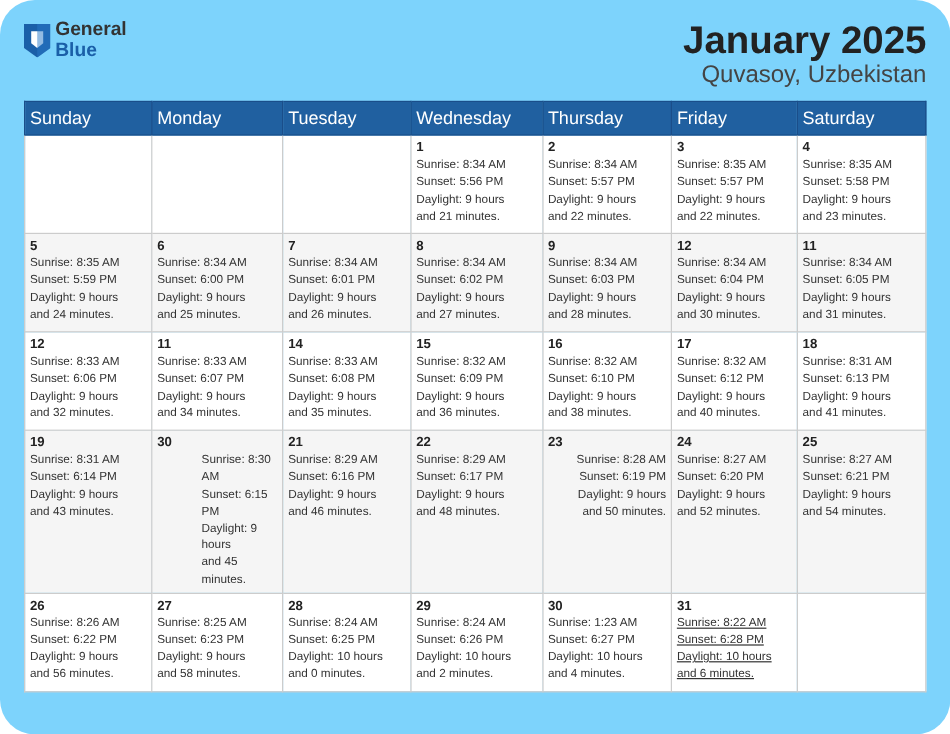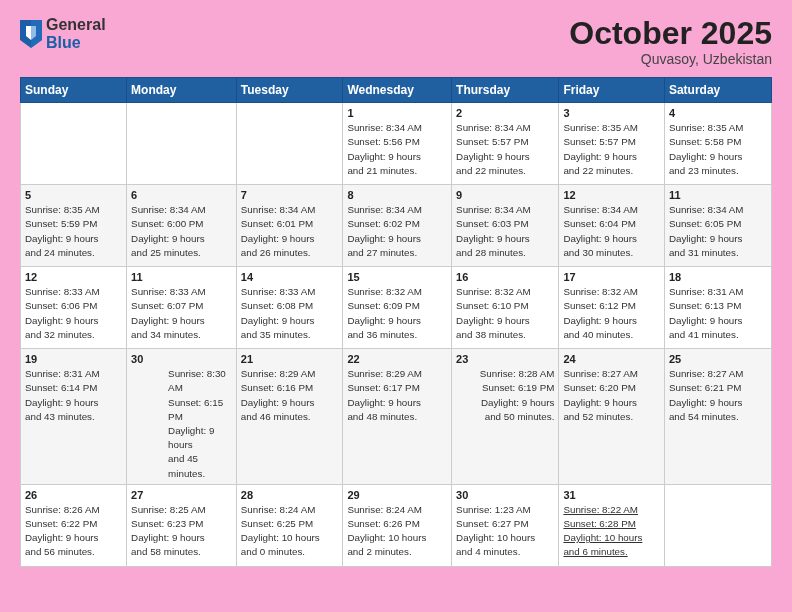--- a/index.html
+++ b/index.html
@@ -6,22 +6,23 @@
     body {
       font-family: Arial, sans-serif;
       background: #fff;
       width: 792px;
       height: 612px;
       overflow: hidden;
     }
     .page {
       width: 792px;
       height: 612px;
-      background: #f9a8d4;
+      background: #7dd3fc;
       padding: 16px 20px 10px 20px;
+      border-radius: 29px;
     }
     .header {
       display: flex;
       justify-content: space-between;
       align-items: flex-start;
       margin-bottom: 10px;
     }
     .logo {
       display: flex;
       align-items: center;
@@ -49,35 +50,35 @@
     .title-block {
       text-align: right;
     }
     .month-title {
       font-size: 32px;
       font-weight: bold;
       color: #222;
       line-height: 1.1;
     }
     .location {
-      font-size: 14px;
+      font-size: 20px;
       color: #444;
     }
     .calendar {
       width: 100%;
       border-collapse: collapse;
       font-size: 10.5px;
     }
     .calendar thead th {
       background: #2060a0;
       color: #fff;
       padding: 5px 4px;
       text-align: left;
-      font-size: 12px;
-      font-weight: bold;
+      font-size: 15px;
+      font-weight: normal;
       border: 1px solid #1a4e8a;
     }
     .calendar tbody td {
       border: 1px solid #ccc;
       vertical-align: top;
       padding: 4px 4px 3px 4px;
       width: 113px;
       height: 82px;
       background: #fff;
     }
@@ -109,21 +110,21 @@
         <polygon points="0,0 22,0 22,20 11,28 0,20" fill="#1a5fa8"></polygon>
         <polygon points="6,6 16,6 16,16 11,20 6,16" fill="#fff"></polygon>
         <polygon points="11,0 22,0 22,20 11,28" fill="#2878c8" opacity="0.5"></polygon>
       </svg>
       <div class="logo-text">
         <span class="logo-general">General</span>
         <span class="logo-blue">Blue</span>
       </div>
     </div>
     <div class="title-block">
-      <div class="month-title">October 2025</div>
+      <div class="month-title">January 2025</div>
       <div class="location">Quvasoy, Uzbekistan</div>
     </div>
   </div>
 
   <table class="calendar">
     <thead>
       <tr>
       <th>Sunday</th>
           <th>Monday</th>
           <th>Tuesday</th>

